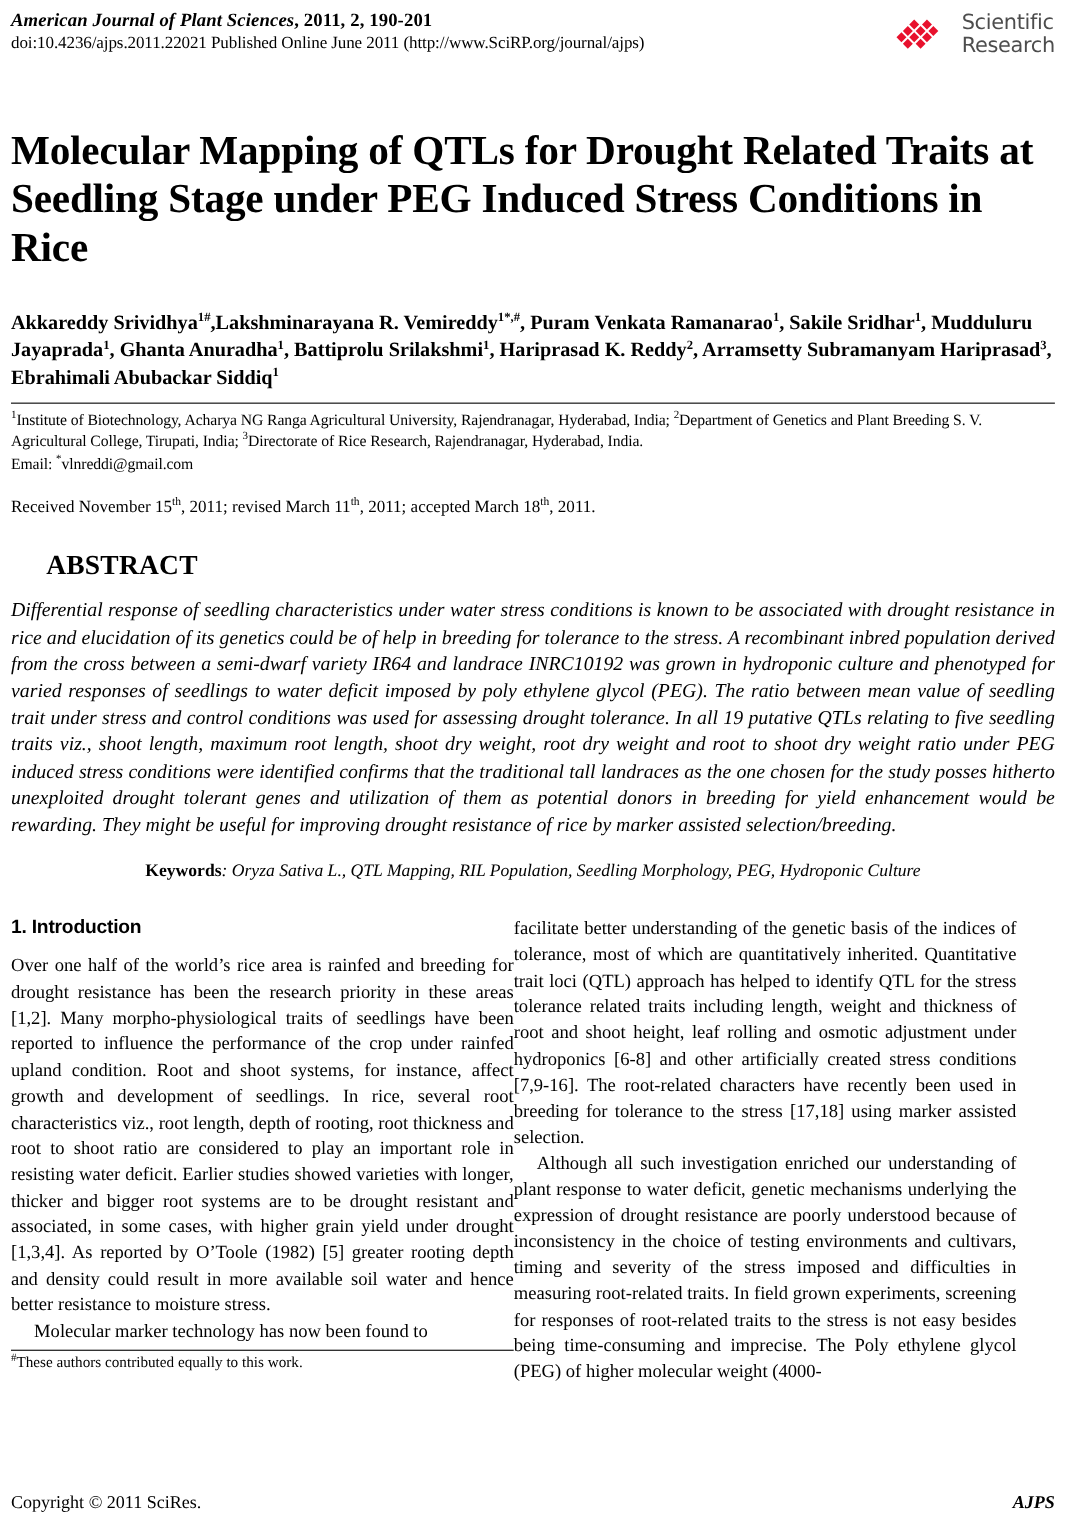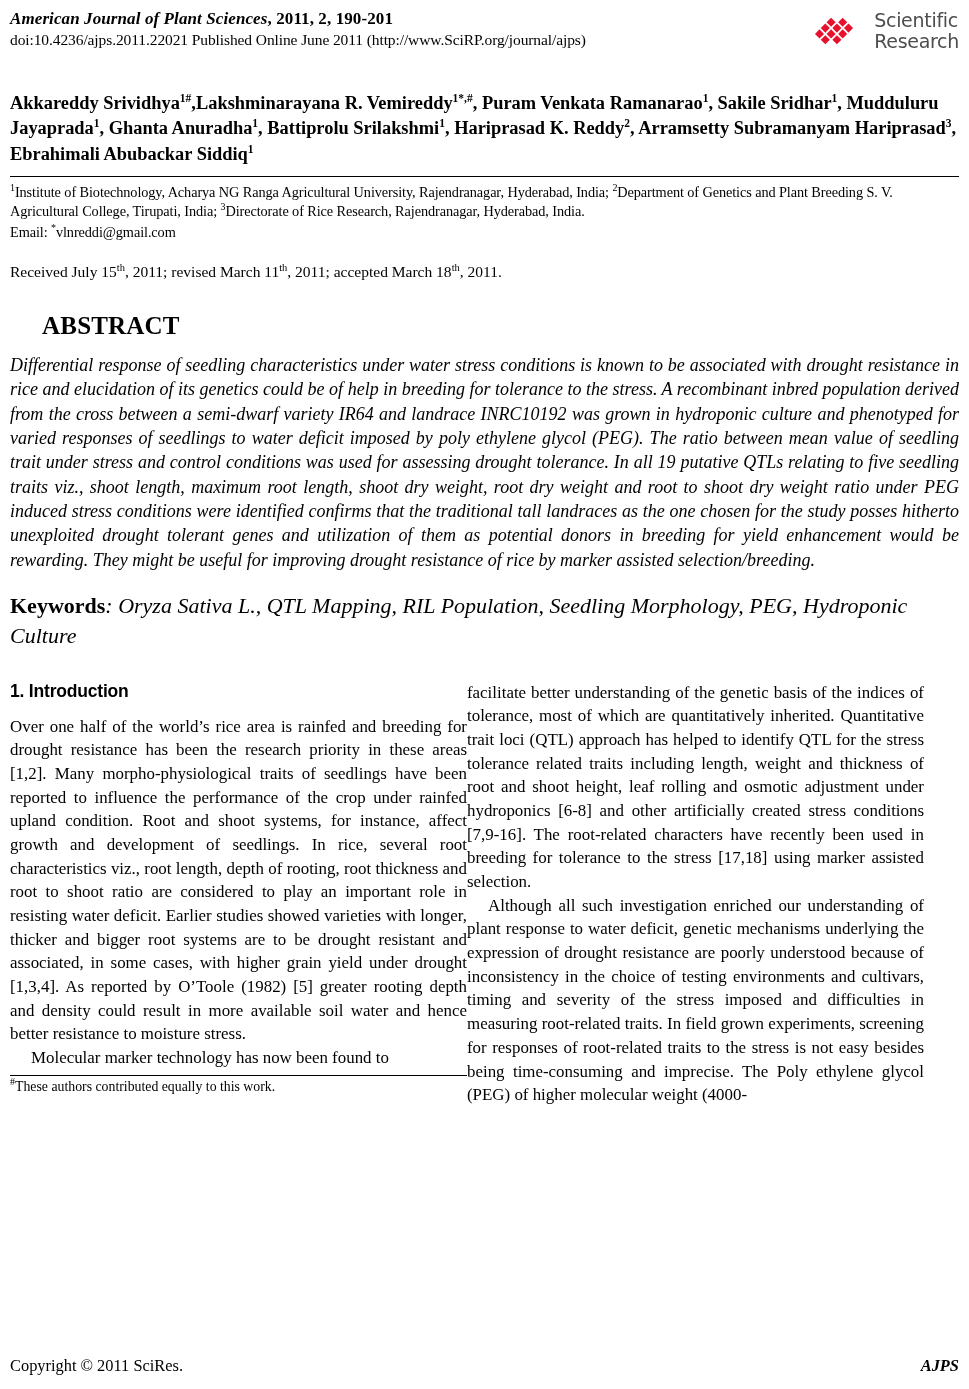--- a/index.html
+++ b/index.html
@@ -129,24 +129,25 @@
   }
   .abstract {
     font-size: 18px;
     font-style: italic;
     line-height: 1.355;
     text-align: justify;
     margin-top: 13px;
     max-width: 949px;
   }
   .keywords {
-    font-size: 22px;
+    font-size: 16px;
     font-style: italic;
     line-height: 1.35;
     margin-top: 19px;
+    text-align: center;
   }
   .keywords b { font-style: normal; font-weight: bold; }
 
   
   .columns {
     margin-top: 30px;
     display: flex;
     position: relative;
   }
   .col {
@@ -225,31 +226,32 @@
                 <rect x="-11.4" y="9.1" width="6.4" height="6.4"></rect>
                 <rect x="-3.2" y="9.1" width="6.4" height="6.4"></rect>
               </g>
             </g>
           </svg>
         </span>
         <span class="logo-text"><span>Scientific</span><span class="l2">Research</span></span>
       </div>
     </div>
 
+    <h1 class="title">Molecular Mapping of QTLs for Drought Related Traits at Seedling Stage under PEG Induced Stress Conditions in Rice</h1>
 
     <div class="authors"><span>Akkareddy Srividhya</span><sup>1#</sup><span>,</span><span>Lakshminarayana R. Vemireddy</span><sup>1*,#</sup><span>, </span><span>Puram Venkata Ramanarao</span><sup>1</sup><span>, </span><span>Sakile Sridhar</span><sup>1</sup><span>, </span><span>Mudduluru Jayaprada</span><sup>1</sup><span>, </span><span>Ghanta Anuradha</span><sup>1</sup><span>, </span><span>Battiprolu Srilakshmi</span><sup>1</sup><span>, </span><span>Hariprasad K. Reddy</span><sup>2</sup><span>, </span><span>Arramsetty Subramanyam Hariprasad</span><sup>3</sup><span>, </span><span>Ebrahimali Abubackar Siddiq</span><sup>1</sup></div>
 
     <hr class="rule-thick">
 
     <div class="affil">
       <sup>1</sup><span>Institute of Biotechnology, Acharya NG Ranga Agricultural University, Rajendranagar, Hyderabad, India; </span><sup>2</sup><span>Department of Genetics and Plant Breeding S. V. Agricultural College, Tirupati, India; </span><sup>3</sup><span>Directorate of Rice Research, Rajendranagar, Hyderabad, India.</span>
       <div class="email"><span>Email: </span><sup>*</sup><span>vlnreddi@gmail.com</span></div>
     </div>
 
-    <div class="dates"><span>Received July 15</span><sup>th</sup><span>, 2011; revised March 11</span><sup>th</sup><span>, 2011; accepted March 18</span><sup>th</sup><span>, 2011.</span></div>
+    <div class="dates"><span>Received November 15</span><sup>th</sup><span>, 2011; revised March 11</span><sup>th</sup><span>, 2011; accepted March 18</span><sup>th</sup><span>, 2011.</span></div>
 
     <div class="abs-head">ABSTRACT</div>
     <p class="abstract">Differential response of seedling characteristics under water stress conditions is known to be associated with drought resistance in rice and elucidation of its genetics could be of help in breeding for tolerance to the stress. A recombinant inbred population derived from the cross between a semi-dwarf variety IR64 and landrace INRC10192 was grown in hydroponic culture and phenotyped for varied responses of seedlings to water deficit imposed by poly ethylene glycol (PEG). The ratio between mean value of seedling trait under stress and control conditions was used for assessing drought tolerance. In all 19 putative QTLs relating to five seedling traits viz., shoot length, maximum root length, shoot dry weight, root dry weight and root to shoot dry weight ratio under PEG induced stress conditions were identified confirms that the traditional tall landraces as the one chosen for the study posses hitherto unexploited drought tolerant genes and utilization of them as potential donors in breeding for yield enhancement would be rewarding. They might be useful for improving drought resistance of rice by marker assisted selection/breeding.</p>
 
     <div class="keywords"><b>Keywords</b><span>: </span><span>Oryza Sativa L., QTL Mapping, RIL Population, Seedling Morphology, PEG, Hydroponic Culture</span></div>
 
     <div class="columns">
 
       <div class="col">
         <h2 class="sec-head">1. Introduction</h2>

